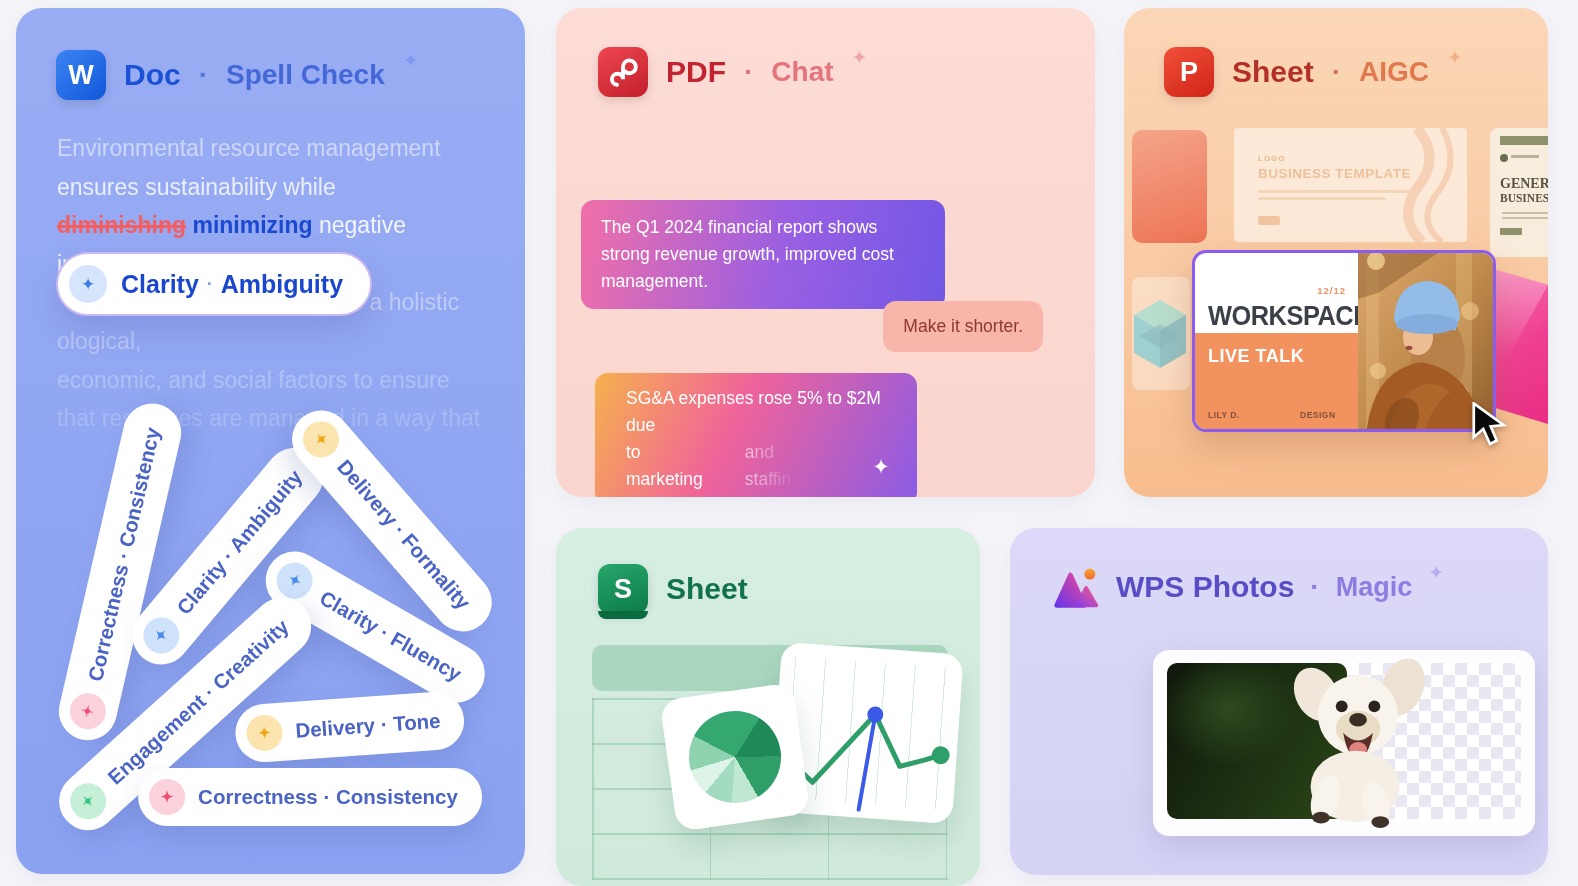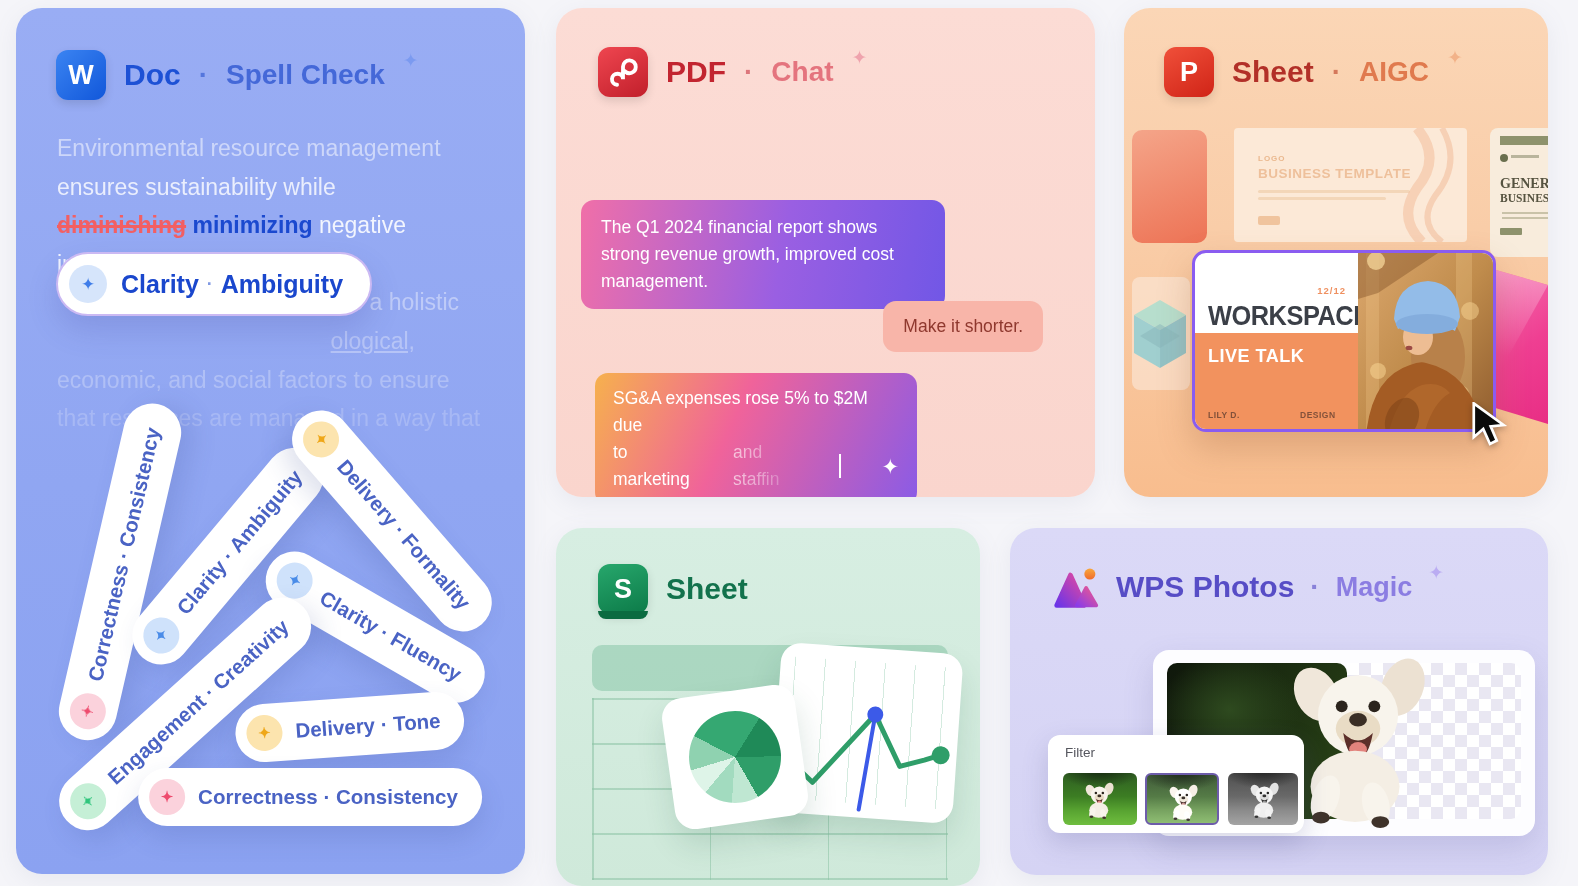--- a/index.html
+++ b/index.html
@@ -21,21 +21,21 @@
   .doc .hdr { left:40px; top:42px; }
   .doc .badge { background:linear-gradient(135deg,#3b84f2 0%,#1157da 100%); }
   .doc .app { color:#1d51d5; } .doc .sep { color:#3e64d6; } .doc .feat { color:#4468d8;text-align:right; } .doc .spark { color:#7b9af0; }
   .para { position:absolute; left:41px; top:121px; width:424px; font-size:23px; line-height:38.6px; font-weight:500; }
   .pl1 { color:rgba(255,255,255,.52); }
   .pl2 { color:rgba(255,255,255,.80); }
   .pl3 { color:rgba(255,255,255,.88); }
   .pl3 .struck { color:#f25f63; font-weight:700; text-decoration:line-through; text-decoration-thickness:2.5px; }
   .pl3 .fixed { color:#1b49cf; font-weight:800; }
   .pl4 { color:rgba(255,255,255,.40); text-align:right; padding-right:22px; }
-  .pl5 { color:rgba(255,255,255,.33); text-align:right; padding-right:66px;text-decoration:underline; }
+  .pl5 { color:rgba(255,255,255,.33); text-align:left; padding-right:66px; }
   .pl6 { color:rgba(255,255,255,.28); }
   .pl7 { color:rgba(255,255,255,.20); }
   .sugpill { position:absolute; left:40px; top:244px; height:64px; border-radius:32px; background:#fff;
              border:2px solid #cbb9f3; display:flex; align-items:center; gap:14px; padding:0 27px 0 11px;
              box-shadow:0 14px 30px rgba(60,60,150,.18); }
   .sugpill .ico { width:38px; height:38px; border-radius:50%; background:#d6e5fb; color:#3f7de9; font-size:17px;
                   display:flex; align-items:center; justify-content:center; }
   .sugpill .lbl { font-size:25px; font-weight:800; color:#1a47cd; }
   .sugpill .psep { font-size:18px; font-weight:800; color:#1a47cd; opacity:.55; margin:0 -6px; }
   .tag { position:absolute; white-space:nowrap; height:58px; border-radius:29px; background:#fff;
@@ -58,21 +58,21 @@
   .pdf { left:556px; top:8px; width:539px; height:489px; background:linear-gradient(180deg,#fcdcd5 0%,#fad5cd 100%); }
   .pdf .hdr { left:42px; top:39px; }
   .pdf .badge { background:linear-gradient(150deg,#ef4650 0%,#c11f2b 100%); }
   .pdf .app { color:#c22530; } .pdf .sep { color:#d2555e; } .pdf .feat { color:#e4747e; } .pdf .spark { color:#efa3ad; }
   .msg { position:absolute; border-radius:13px; font-size:17.5px; line-height:27px; }
   .m-user { background:#f8b5a9; color:#8f382e; padding:12px 20px; }
   .m1 { right:52px; top:121px; }
   .m3 { right:52px; top:293px; }
   .m2 { left:25px; top:192px; width:364px; padding:14px 20px; color:#fff;
         background:linear-gradient(100deg,#f06fa8 0%,#9a5fe2 55%,#7157e6 100%); }
-  .m4 { left:39px; top:365px; width:322px; padding:12px 18px; color:#fff;
+  .m4 { left:39px; top:365px; width:322px; padding:12px 31px; color:#fff;
         background:linear-gradient(115deg,#f6b14d 0%,#f0639a 42%,#8a5be6 100%); }
   .m4 .row2 { display:flex; align-items:center;gap:36px; }
   .m4 .fade { background:linear-gradient(90deg,rgba(255,255,255,.65),rgba(255,255,255,.10));
               -webkit-background-clip:text; background-clip:text; color:transparent; margin-left:6px; }
   .caret { width:2.5px; height:24px; background:#fff; margin-left:5px; }
   .aispark { color:#fff; font-size:21px; margin-left:4px; }
 
   
   .slides { left:1124px; top:8px; width:424px; height:489px;
             background:linear-gradient(180deg,#fbd6b6 0%,#f9cda8 45%,#f8bd8e 100%); }
@@ -398,31 +398,13 @@
     <span class="feat">Magic</span>
     <span class="spark">✦</span>
   </div>
   <div class="mpanel">
     <div class="mphoto"></div>
     <div class="checker"></div>
     <svg class="dogmain" width="180" height="178" viewBox="0 0 120 120">
       <use href="#dogsym"></use>
     </svg>
   </div>
-  <div class="fpanel">
-    <span class="flabel">Filter</span>
-    <div class="fthumb ft0">
-      <svg width="38" height="38" viewBox="0 0 120 120">
-          <use href="#dogsym"></use>
-        </svg>
-    </div>
-    <div class="fthumb ft1">
-      <svg width="38" height="38" viewBox="0 0 120 120">
-          <use href="#dogsym"></use>
-        </svg>
-    </div>
-    <div class="fthumb ft2">
-      <svg width="38" height="38" viewBox="0 0 120 120">
-          <use href="#dogsym"></use>
-        </svg>
-    </div>
-  </div>
 </section>
 
 </body></html>

